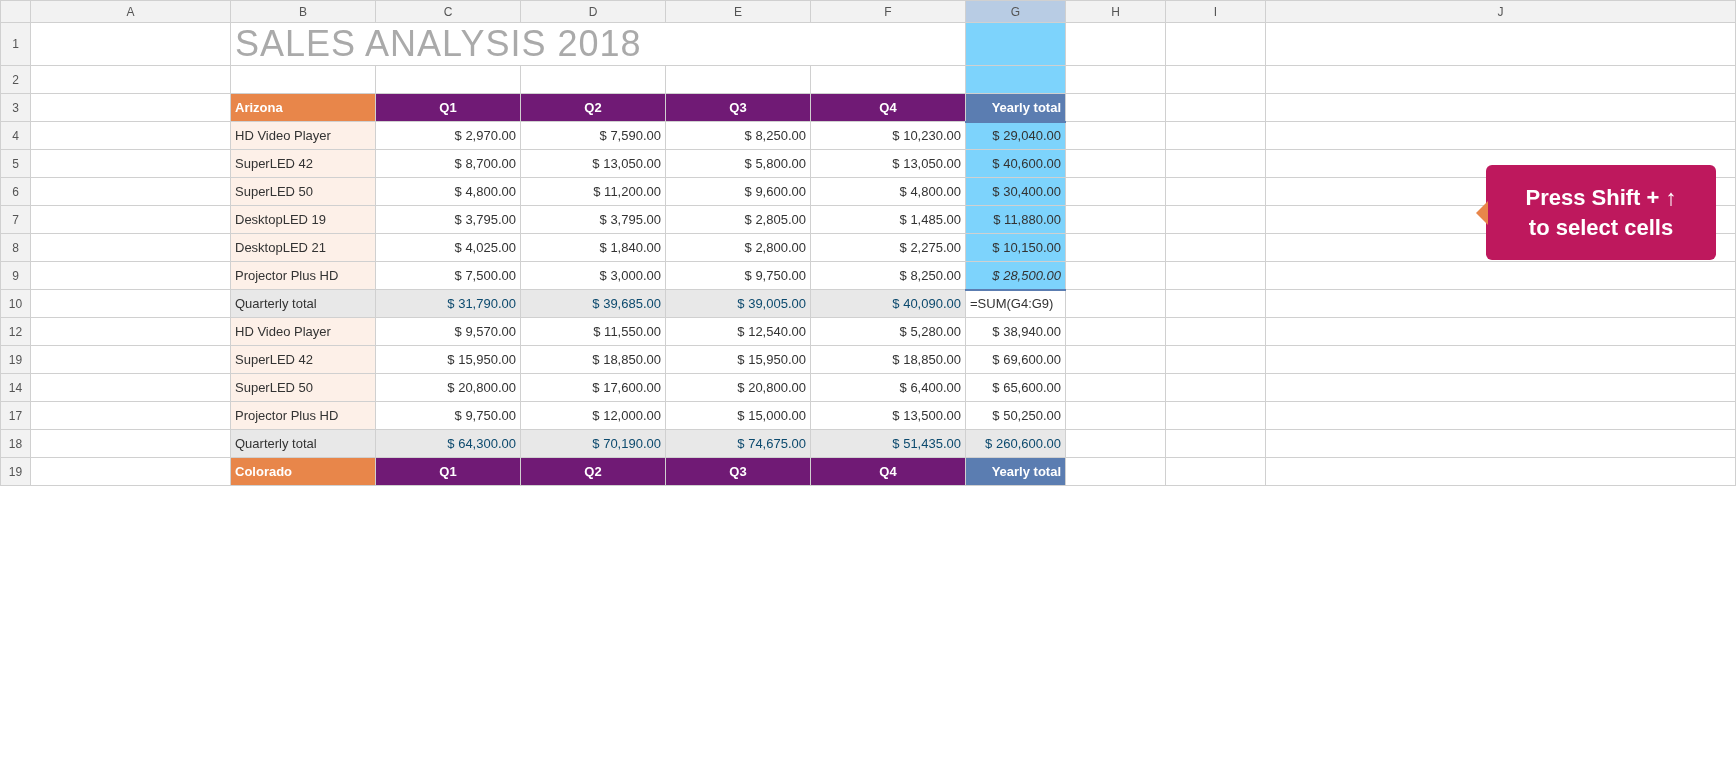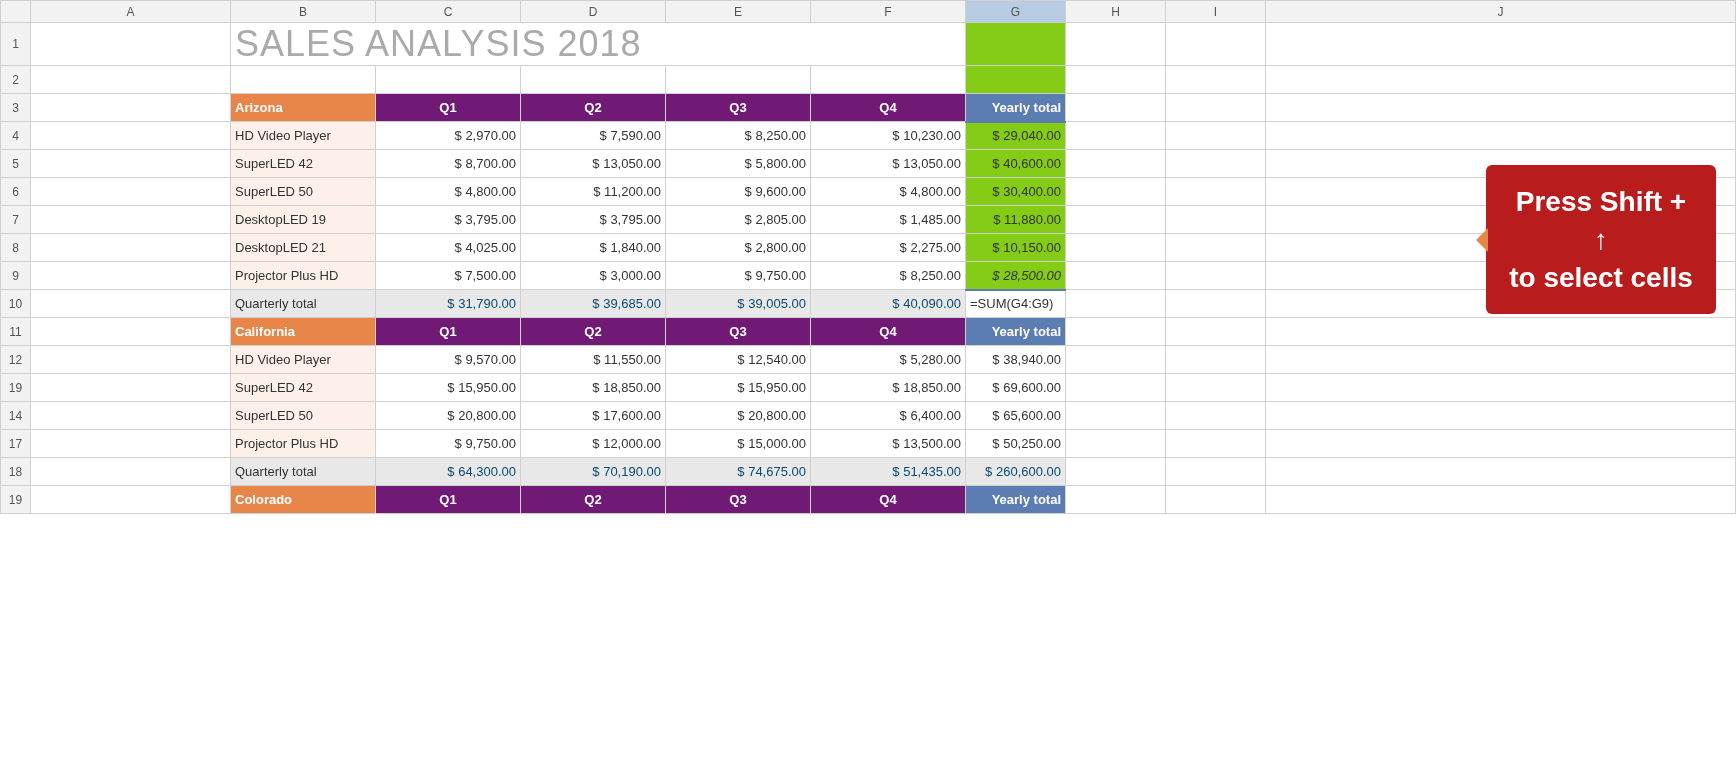--- a/index.html
+++ b/index.html
@@ -123,21 +123,21 @@
     td.quarterly-total-money {
       background: #e8e8e8;
       text-align: right;
       padding-right: 8px;
       font-weight: normal;
       color: #0c4a6e;
     }
 
     
     td.g-selected {
-      background: #84cc16;
+      background: #7dd3fc;
       border-left: 1.5px solid #5b7db1;
       border-right: 1.5px solid #5b7db1;
     }
 
     td.g-selected-top {
       border-top: 2px solid #5b7db1;
     }
 
     td.g-formula {
       background: #fff;
@@ -153,23 +153,23 @@
       text-align: left !important;
       font-size: 12px;
       padding-left: 4px;
     }
 
     
     .callout {
       position: absolute;
       top: 165px;
       right: 20px;
-      background: #b91c1c;
+      background: #be185d;
       color: #fff;
-      font-size: 28px;
+      font-size: 22px;
       font-weight: 600;
       padding: 18px 22px;
       border-radius: 6px;
       line-height: 1.35;
       width: 230px;
       text-align: center;
     }
 
     .callout::before {
       content: '';
@@ -360,33 +360,20 @@
         <td class="quarterly-total-money">$ 31,790.00</td>
         <td class="quarterly-total-money">$ 39,685.00</td>
         <td class="quarterly-total-money">$ 39,005.00</td>
         <td class="quarterly-total-money">$ 40,090.00</td>
         <td class="g-formula formula-cell">=SUM(G4:G9)</td>
         <td></td>
         <td></td>
         <td></td>
       </tr>
 
-      <tr>
-        <td class="row-num">11</td>
-        <td></td>
-        <td class="section-header">California</td>
-        <td class="quarter-header">Q1</td>
-        <td class="quarter-header">Q2</td>
-        <td class="quarter-header">Q3</td>
-        <td class="quarter-header">Q4</td>
-        <td class="yearly-header">Yearly total</td>
-        <td></td>
-        <td></td>
-        <td></td>
-      </tr>
 
       <tr>
         <td class="row-num">12</td>
         <td></td>
         <td class="product-name tint-orange">HD Video Player</td>
         <td class="money">$ 9,570.00</td>
         <td class="money">$ 11,550.00</td>
         <td class="money">$ 12,540.00</td>
         <td class="money">$ 5,280.00</td>
         <td class="money">$ 38,940.00</td>

